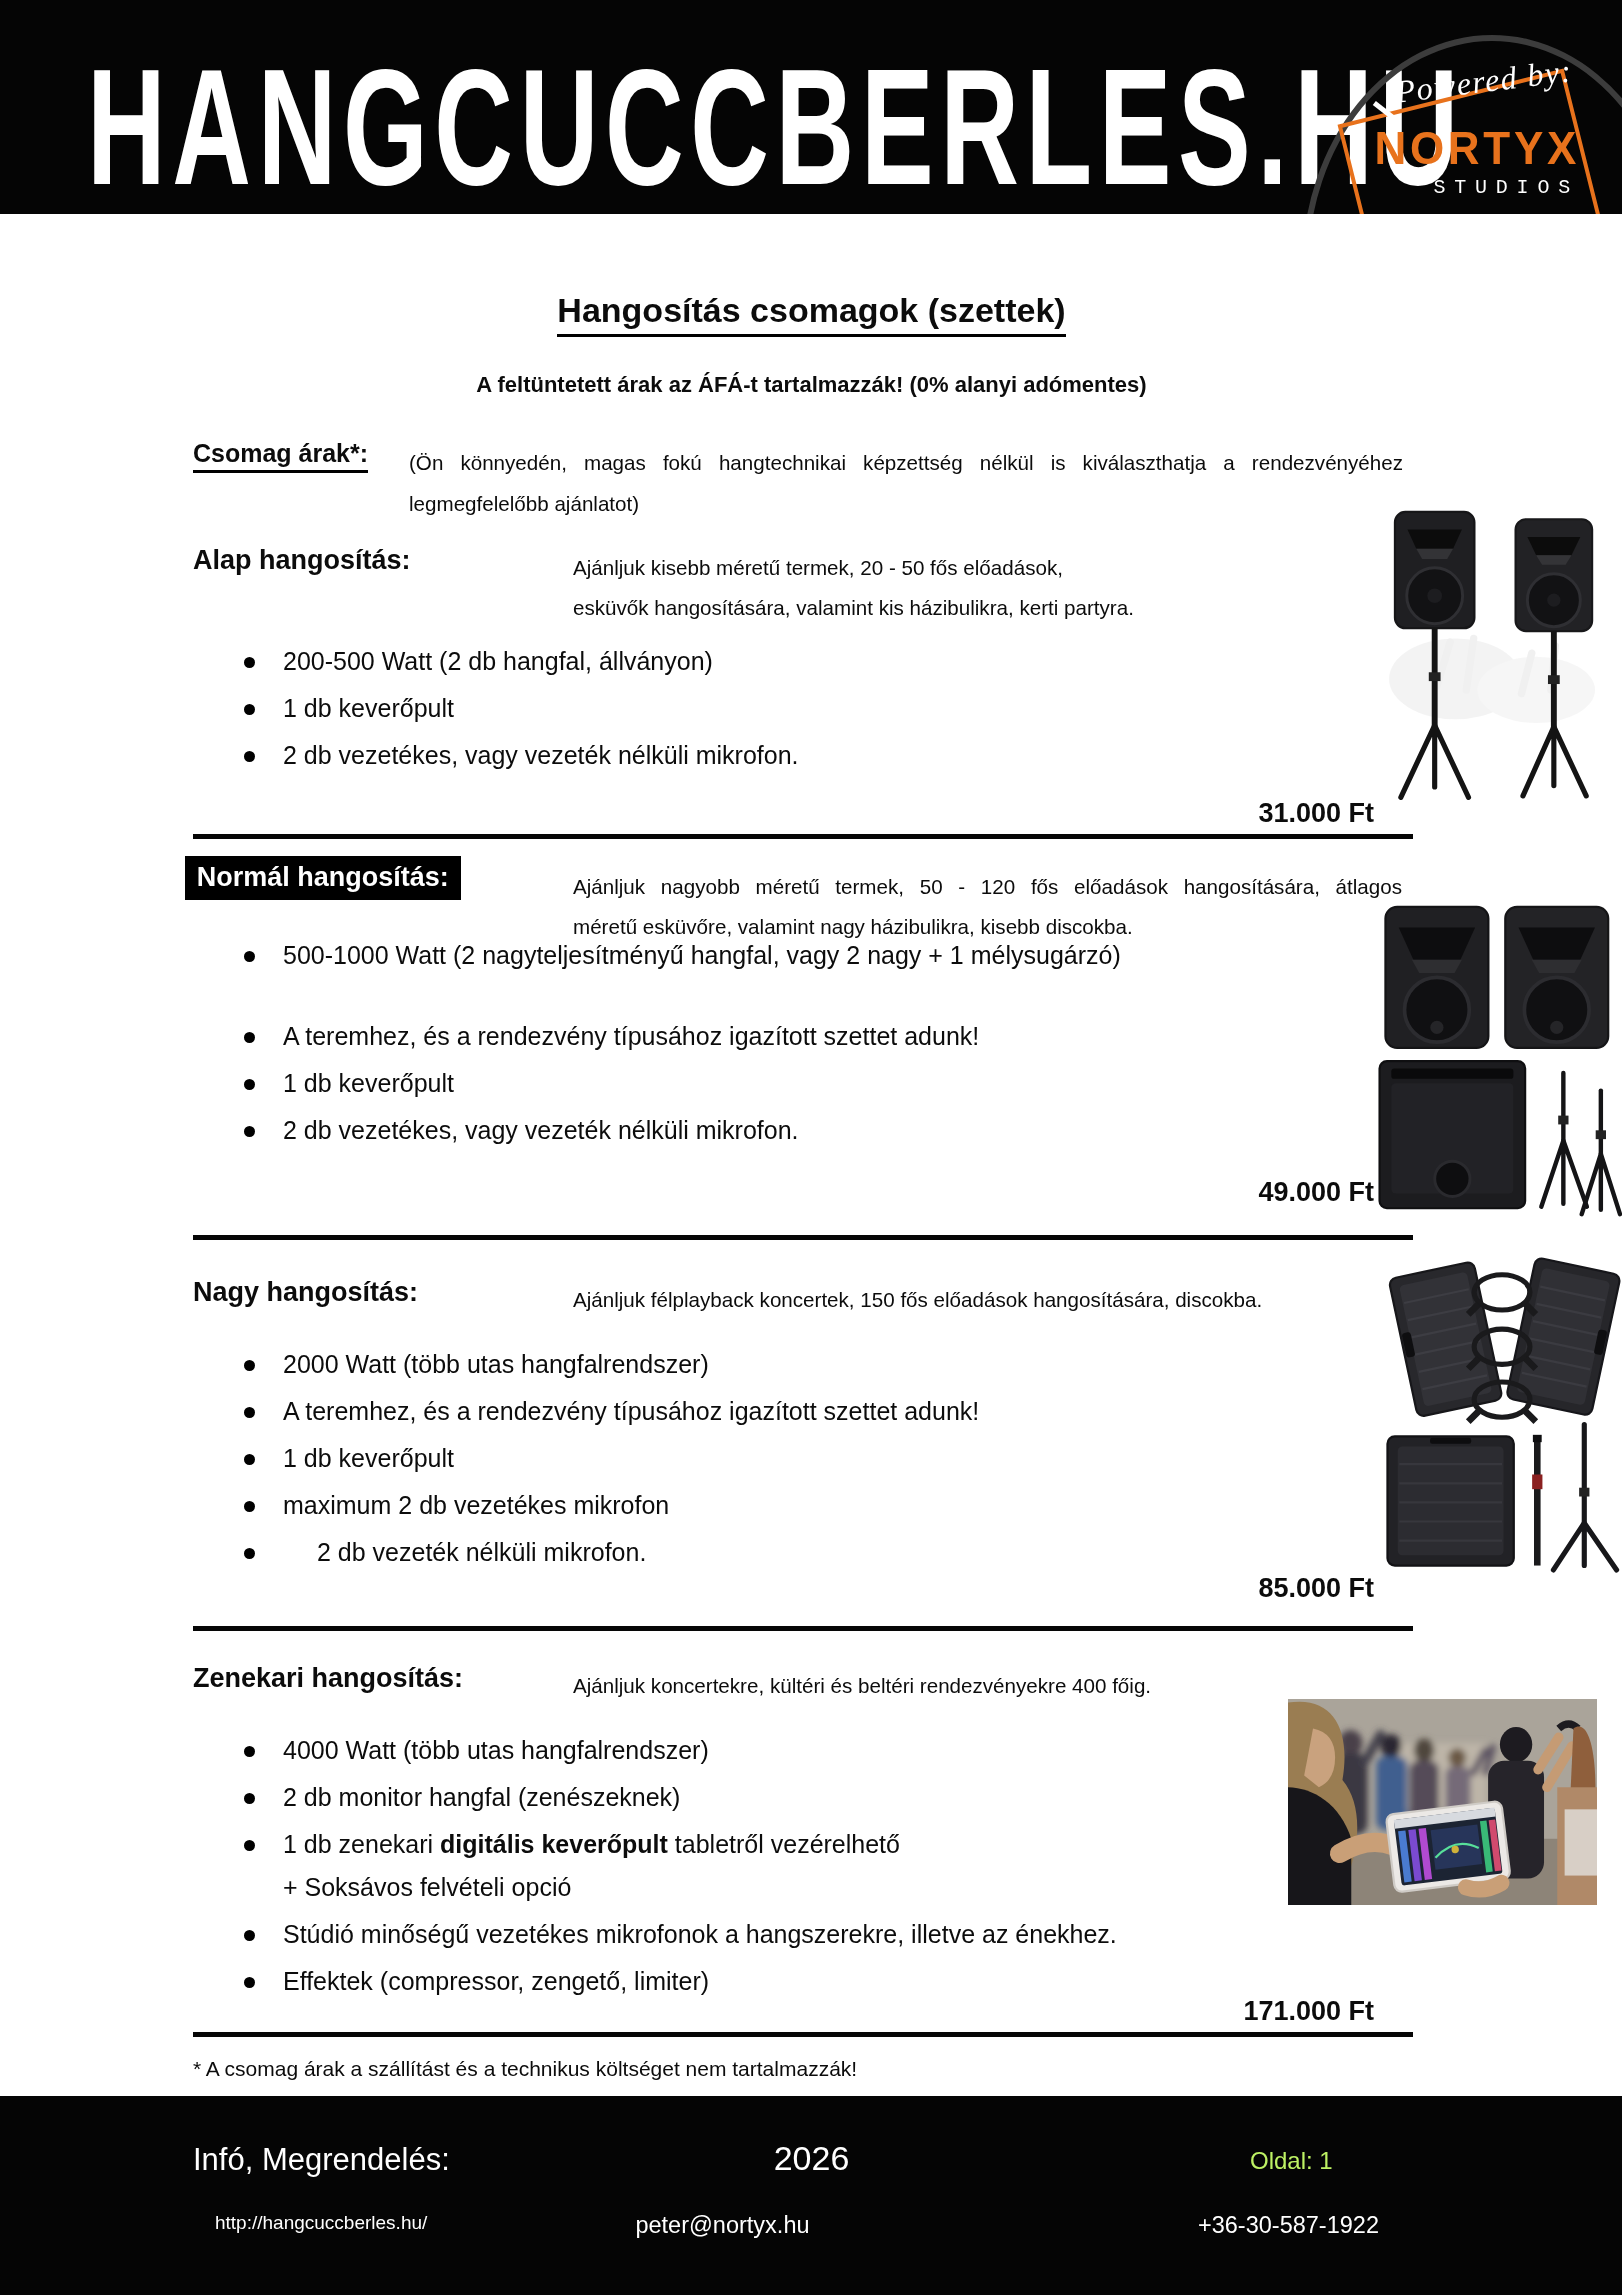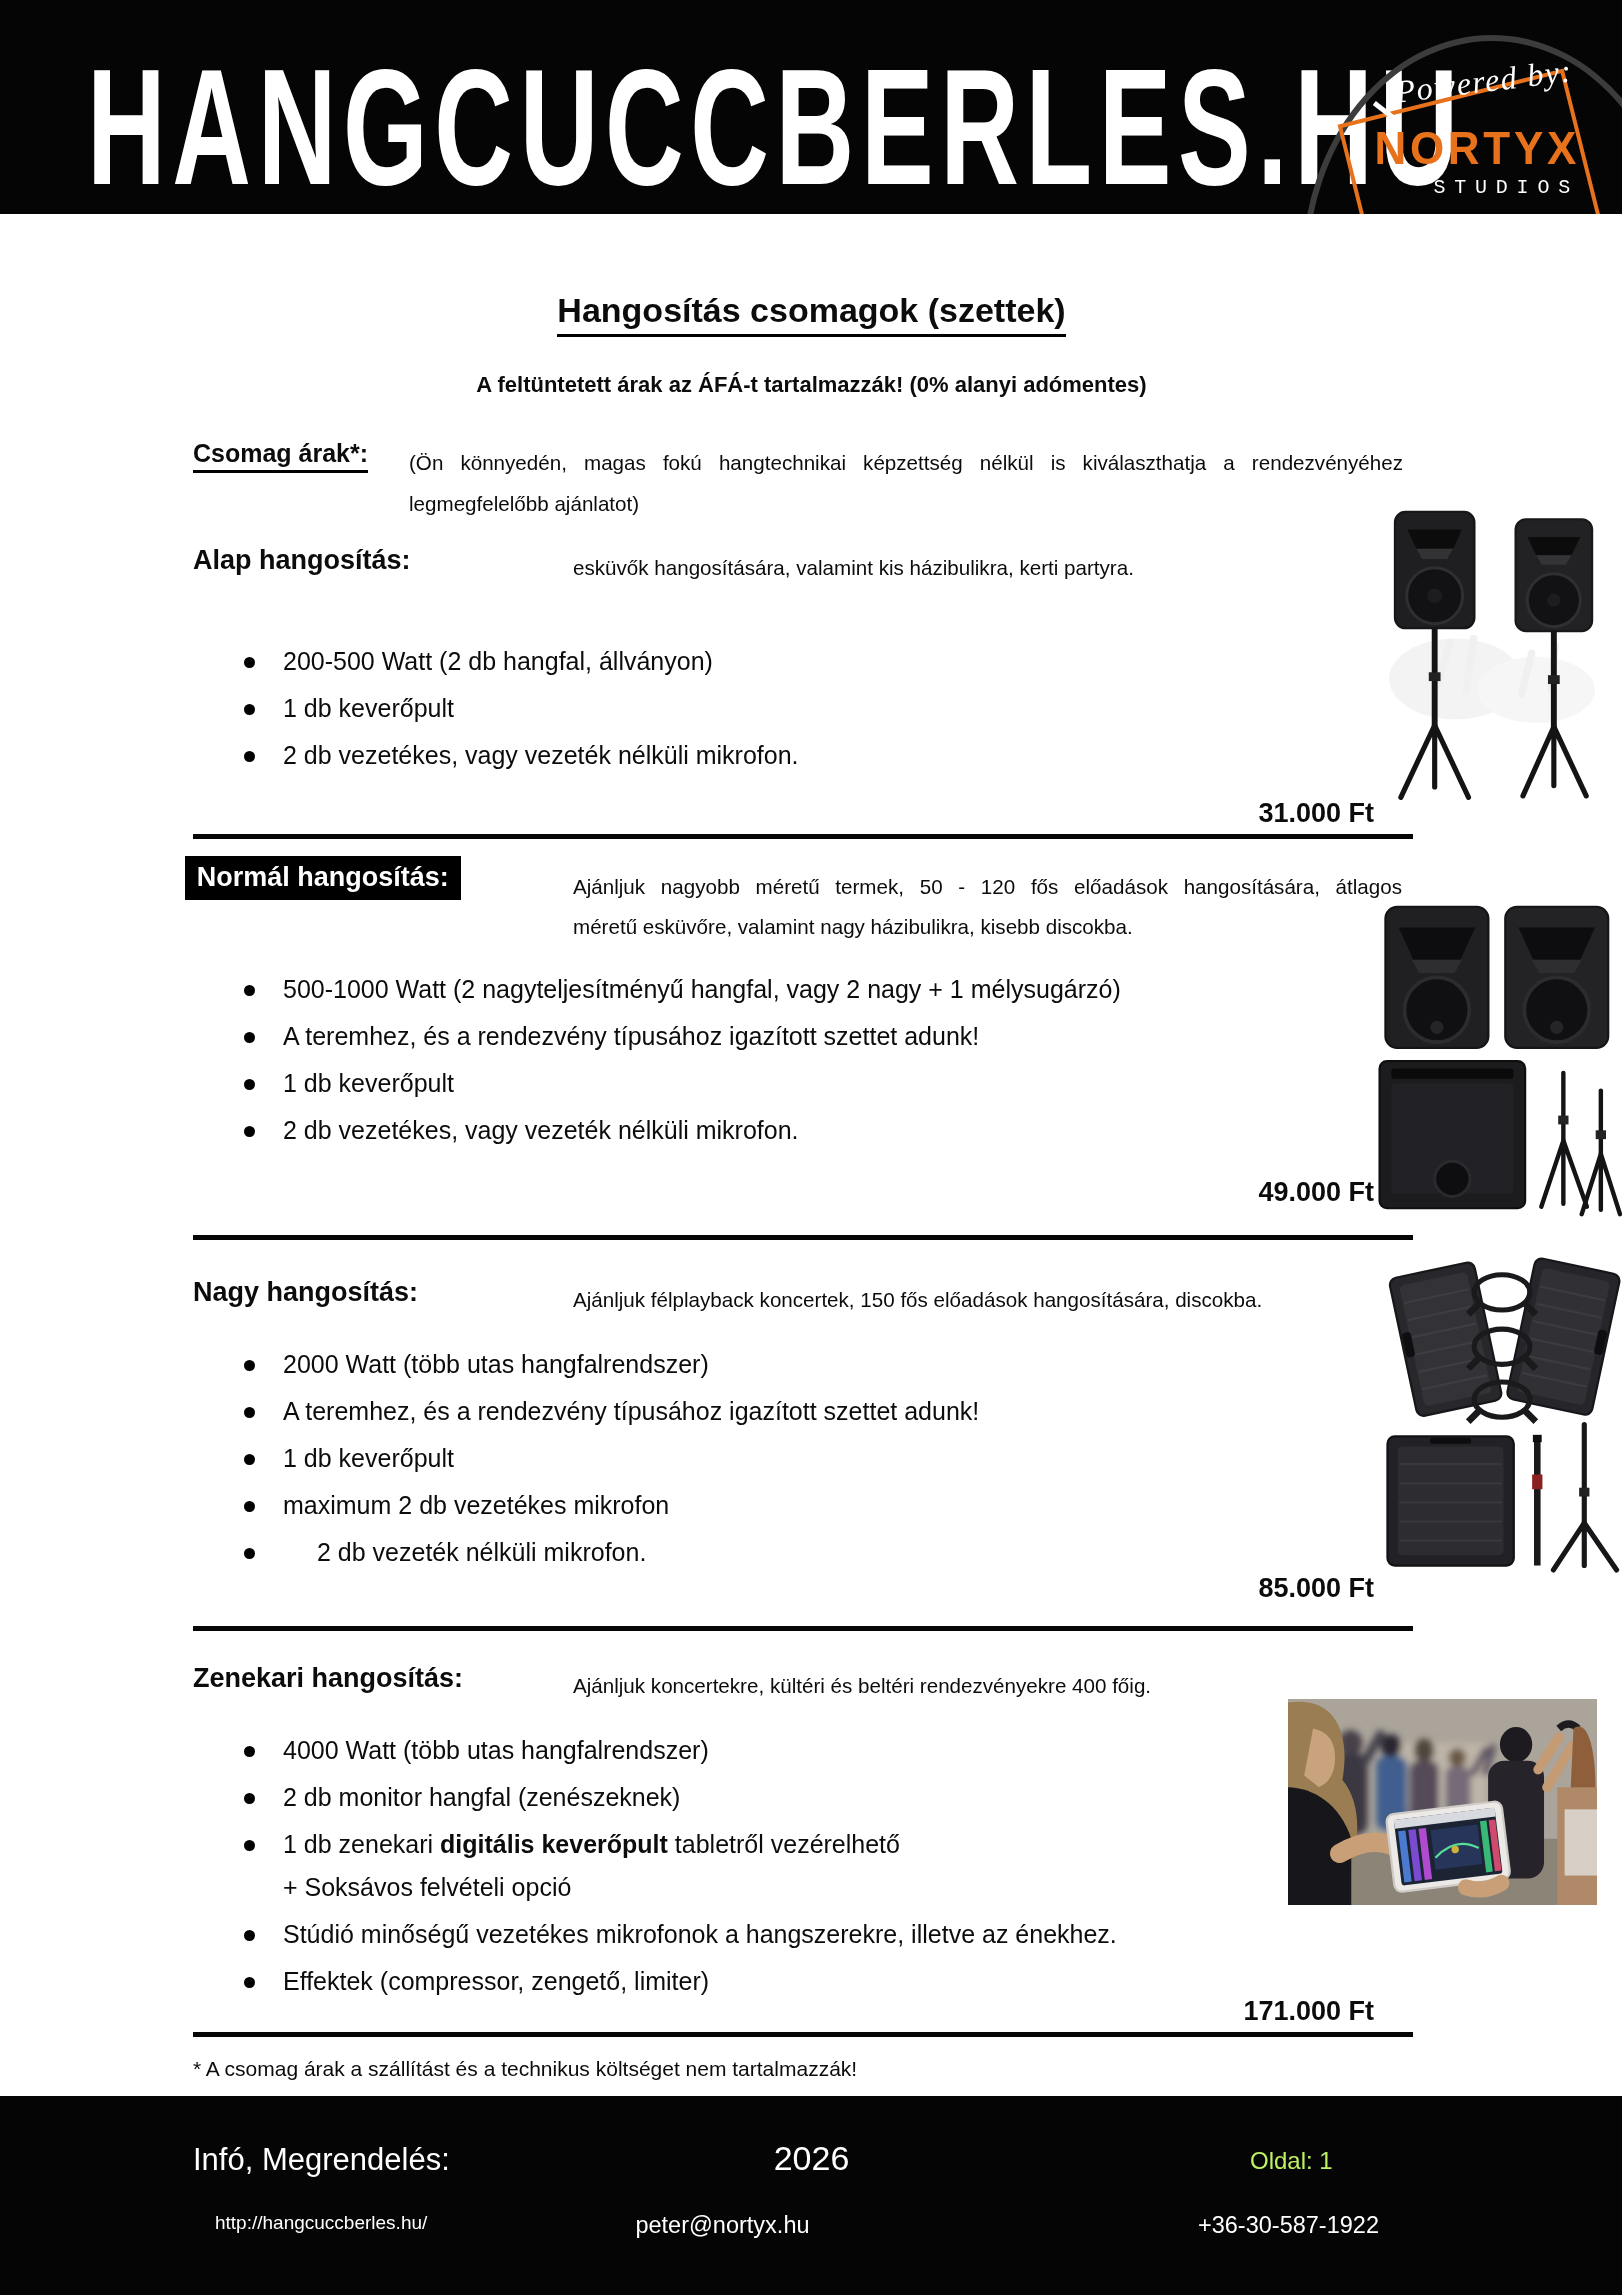--- a/index.html
+++ b/index.html
@@ -92,20 +92,21 @@
   <div class="abs subtitle">A feltüntetett árak az ÁFÁ-t tartalmazzák! (0% alanyi adómentes)</div>
 
   <div class="abs intro-label">Csomag árak*:</div>
   <div class="abs intro-desc">
     <div class="just-line">(Ön könnyedén, magas fokú hangtechnikai képzettség nélkül is kiválaszthatja a rendezvényéhez</div>
     <div>legmegfelelőbb ajánlatot)</div>
   </div>
 
   <div class="abs sec-label" style="top:545px;">Alap hangosítás:</div>
   <div class="abs sec-desc" style="top:548px;width:742px;">
+    <div>Ajánljuk kisebb méretű termek, 20 - 50 fős előadások,</div>
     <div>esküvők hangosítására, valamint kis házibulikra, kerti partyra.</div>
   </div>
   <div class="abs bullet" style="top:647px;">
       <span class="dot"></span>
       <span>200-500 Watt (2 db hangfal, állványon)</span>
     </div>
   <div class="abs bullet" style="top:694px;">
       <span class="dot"></span>
       <span>1 db keverőpult</span>
     </div>
@@ -146,21 +147,21 @@
         <path d="M74 300 L32 394 M74 300 L118 394 M74 300 L74 380" stroke="#141414" stroke-width="7" fill="none" stroke-linecap="round"></path>
       </g>
     </svg>
   </div>
 
   <div class="abs sec-label sec-label-inv" style="top:856px;">Normál hangosítás:</div>
   <div class="abs sec-desc" style="top:867px;">
     <div class="just-line">Ajánljuk nagyobb méretű termek, 50 - 120 fős előadások hangosítására, átlagos</div>
     <div>méretű esküvőre, valamint nagy házibulikra, kisebb discokba.</div>
   </div>
-  <div class="abs bullet" style="top:975px;text-align:right;">
+  <div class="abs bullet" style="top:941px;text-align:right;">
       <span class="dot"></span>
       <span>500-1000 Watt (2 nagyteljesítményű hangfal, vagy 2 nagy + 1 mélysugárzó)</span>
     </div>
   <div class="abs bullet" style="top:1022px;">
       <span class="dot"></span>
       <span>A teremhez, és a rendezvény típusához igazított szettet adunk!</span>
     </div>
   <div class="abs bullet" style="top:1069px;">
       <span class="dot"></span>
       <span>1 db keverőpult</span>

